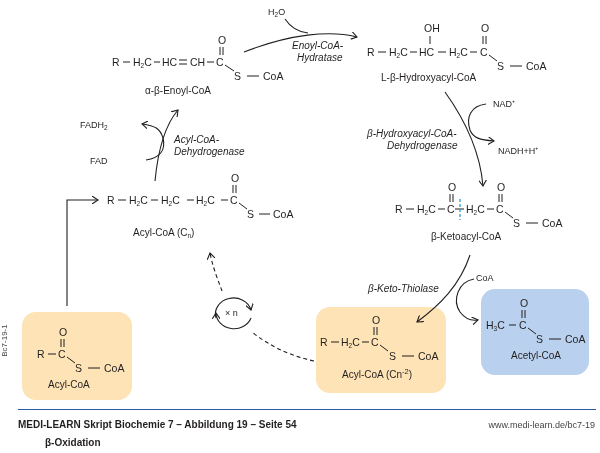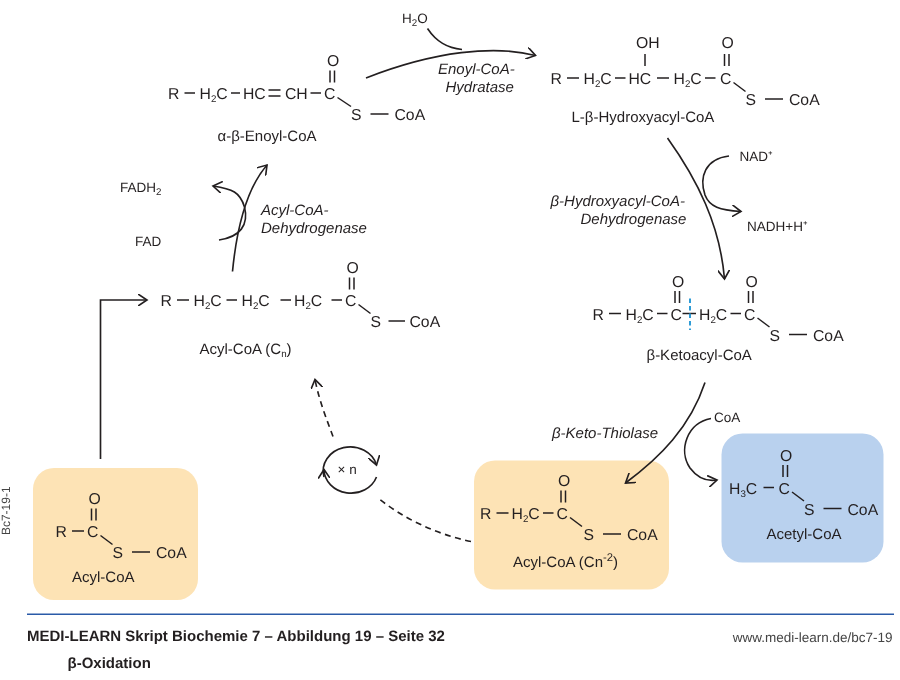--- a/index.html
+++ b/index.html
@@ -204,15 +204,15 @@
     <path class="ar" d="M251,318 A18,16 0 0 1 216,313" marker-end="url(#ah)"></path>
   </g>
   <text class="sm" x="225" y="316">× n</text>
 </svg>
 
 <div class="side-code">
     <span>Bc7-19-1</span>
   </div>
 
 <div class="footer-rule"></div>
-<div class="footer-title">MEDI-LEARN Skript Biochemie 7 – Abbildung 19 – Seite 32</div>
+<div class="footer-title">MEDI-LEARN Skript Biochemie 7 – Abbildung 19 – Seite 54</div>
 <div class="footer-sub">β-Oxidation</div>
 <div class="footer-url">www.medi-learn.de/bc7-19</div>
 
 </body></html>

